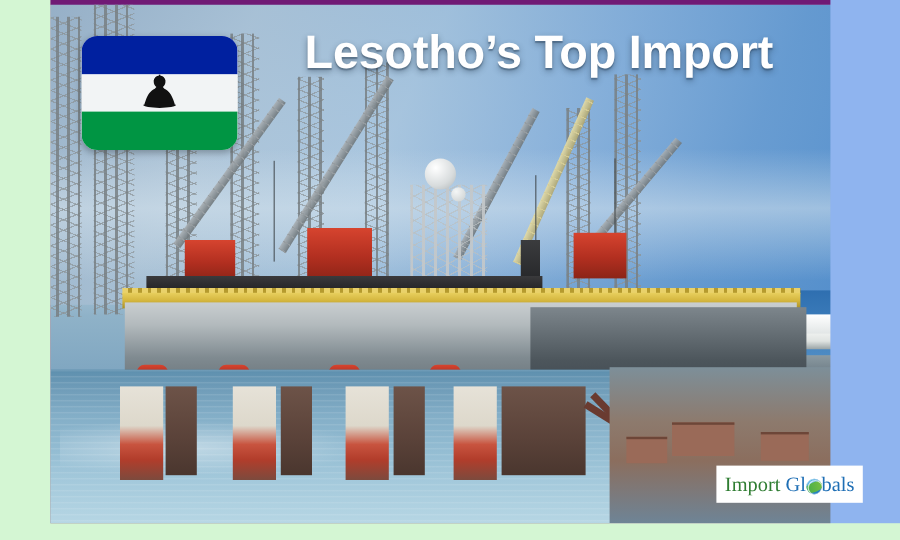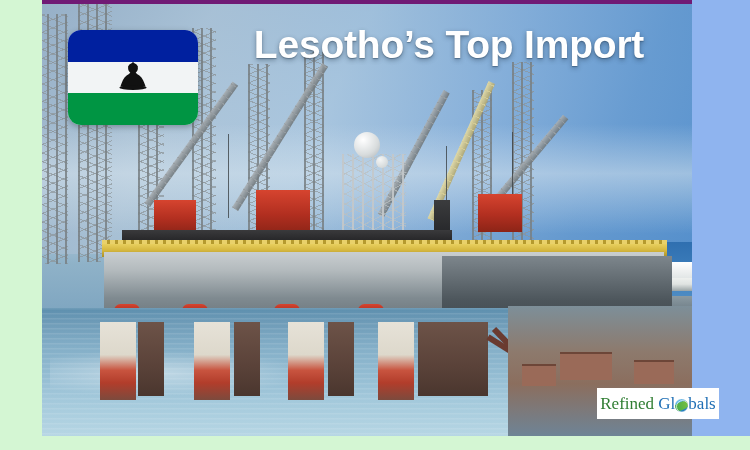--- a/index.html
+++ b/index.html
@@ -331,20 +331,20 @@
         </g>
       </svg>
     </span>
   </div>
 
   <div id="title">
     <span class="l1">Lesotho’s Top Import</span>
   </div>
 
   <div id="logo">
-    <span class="w1">Refined</span>
+    <span class="w1">Import</span>
       <span>&nbsp;</span>
       <span class="w2">Gl</span>
       <span class="globe"></span>
       <span class="w2">bals</span>
   </div>
 
 </div>
 
 </body></html>

